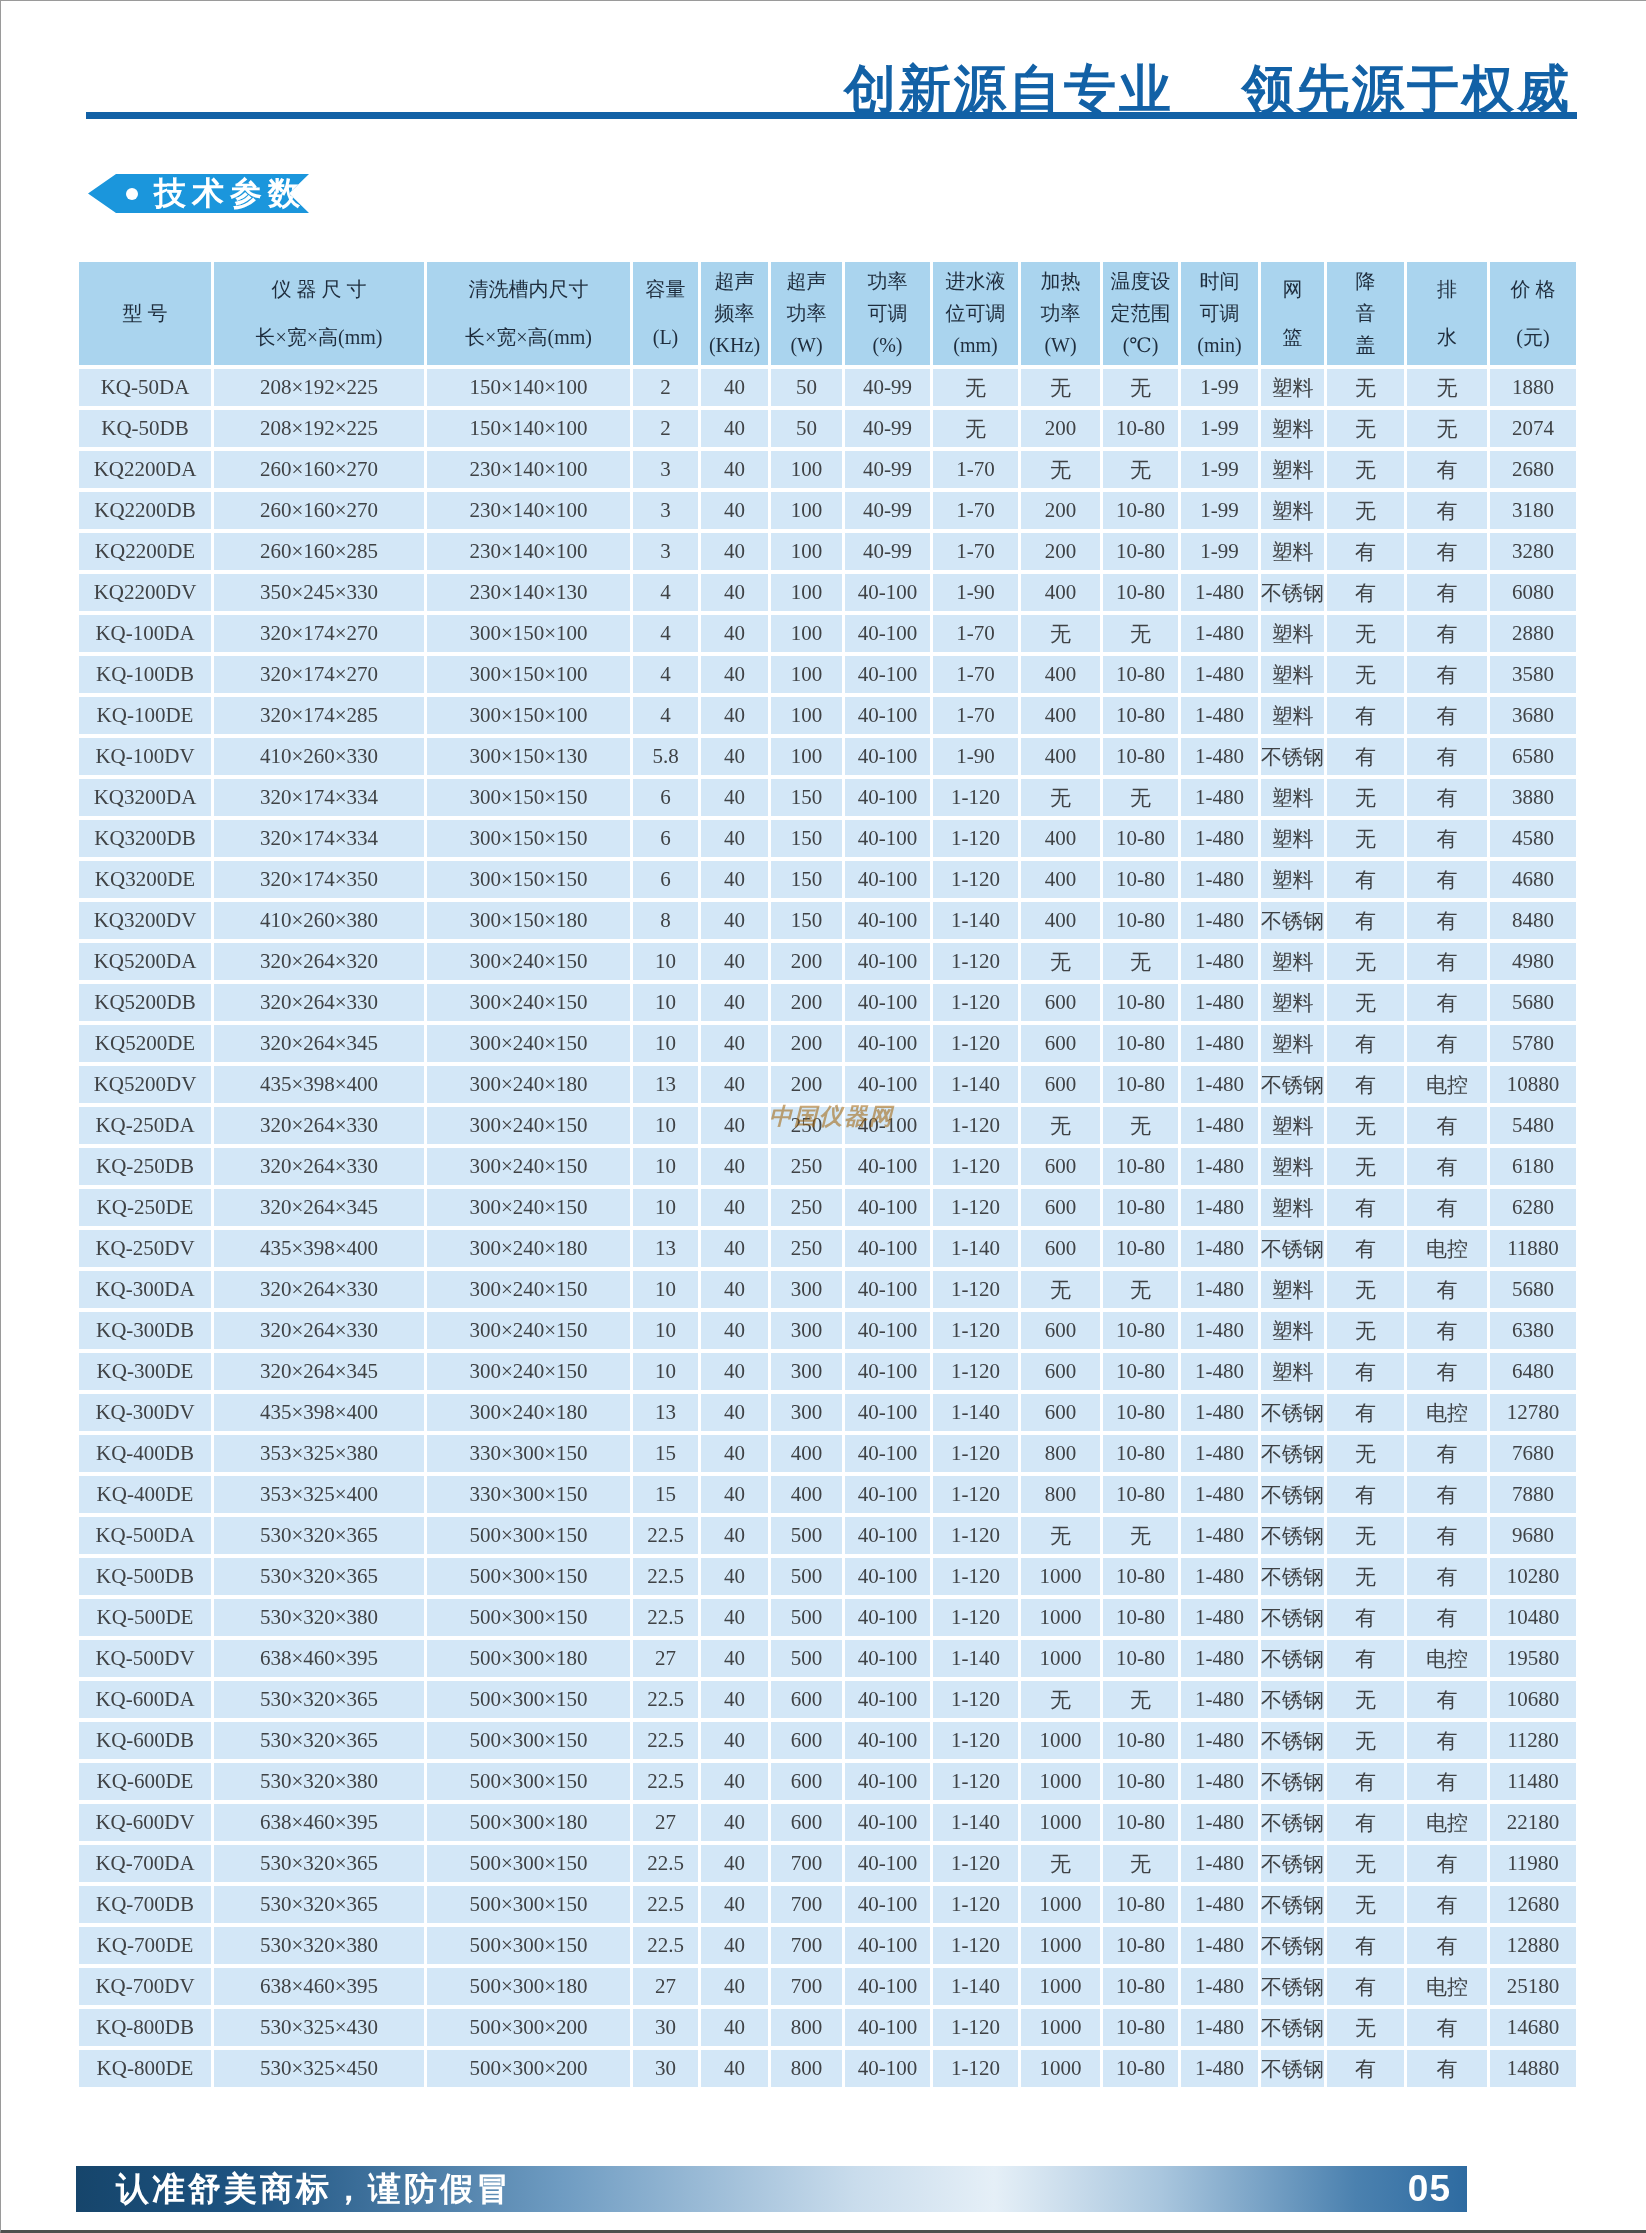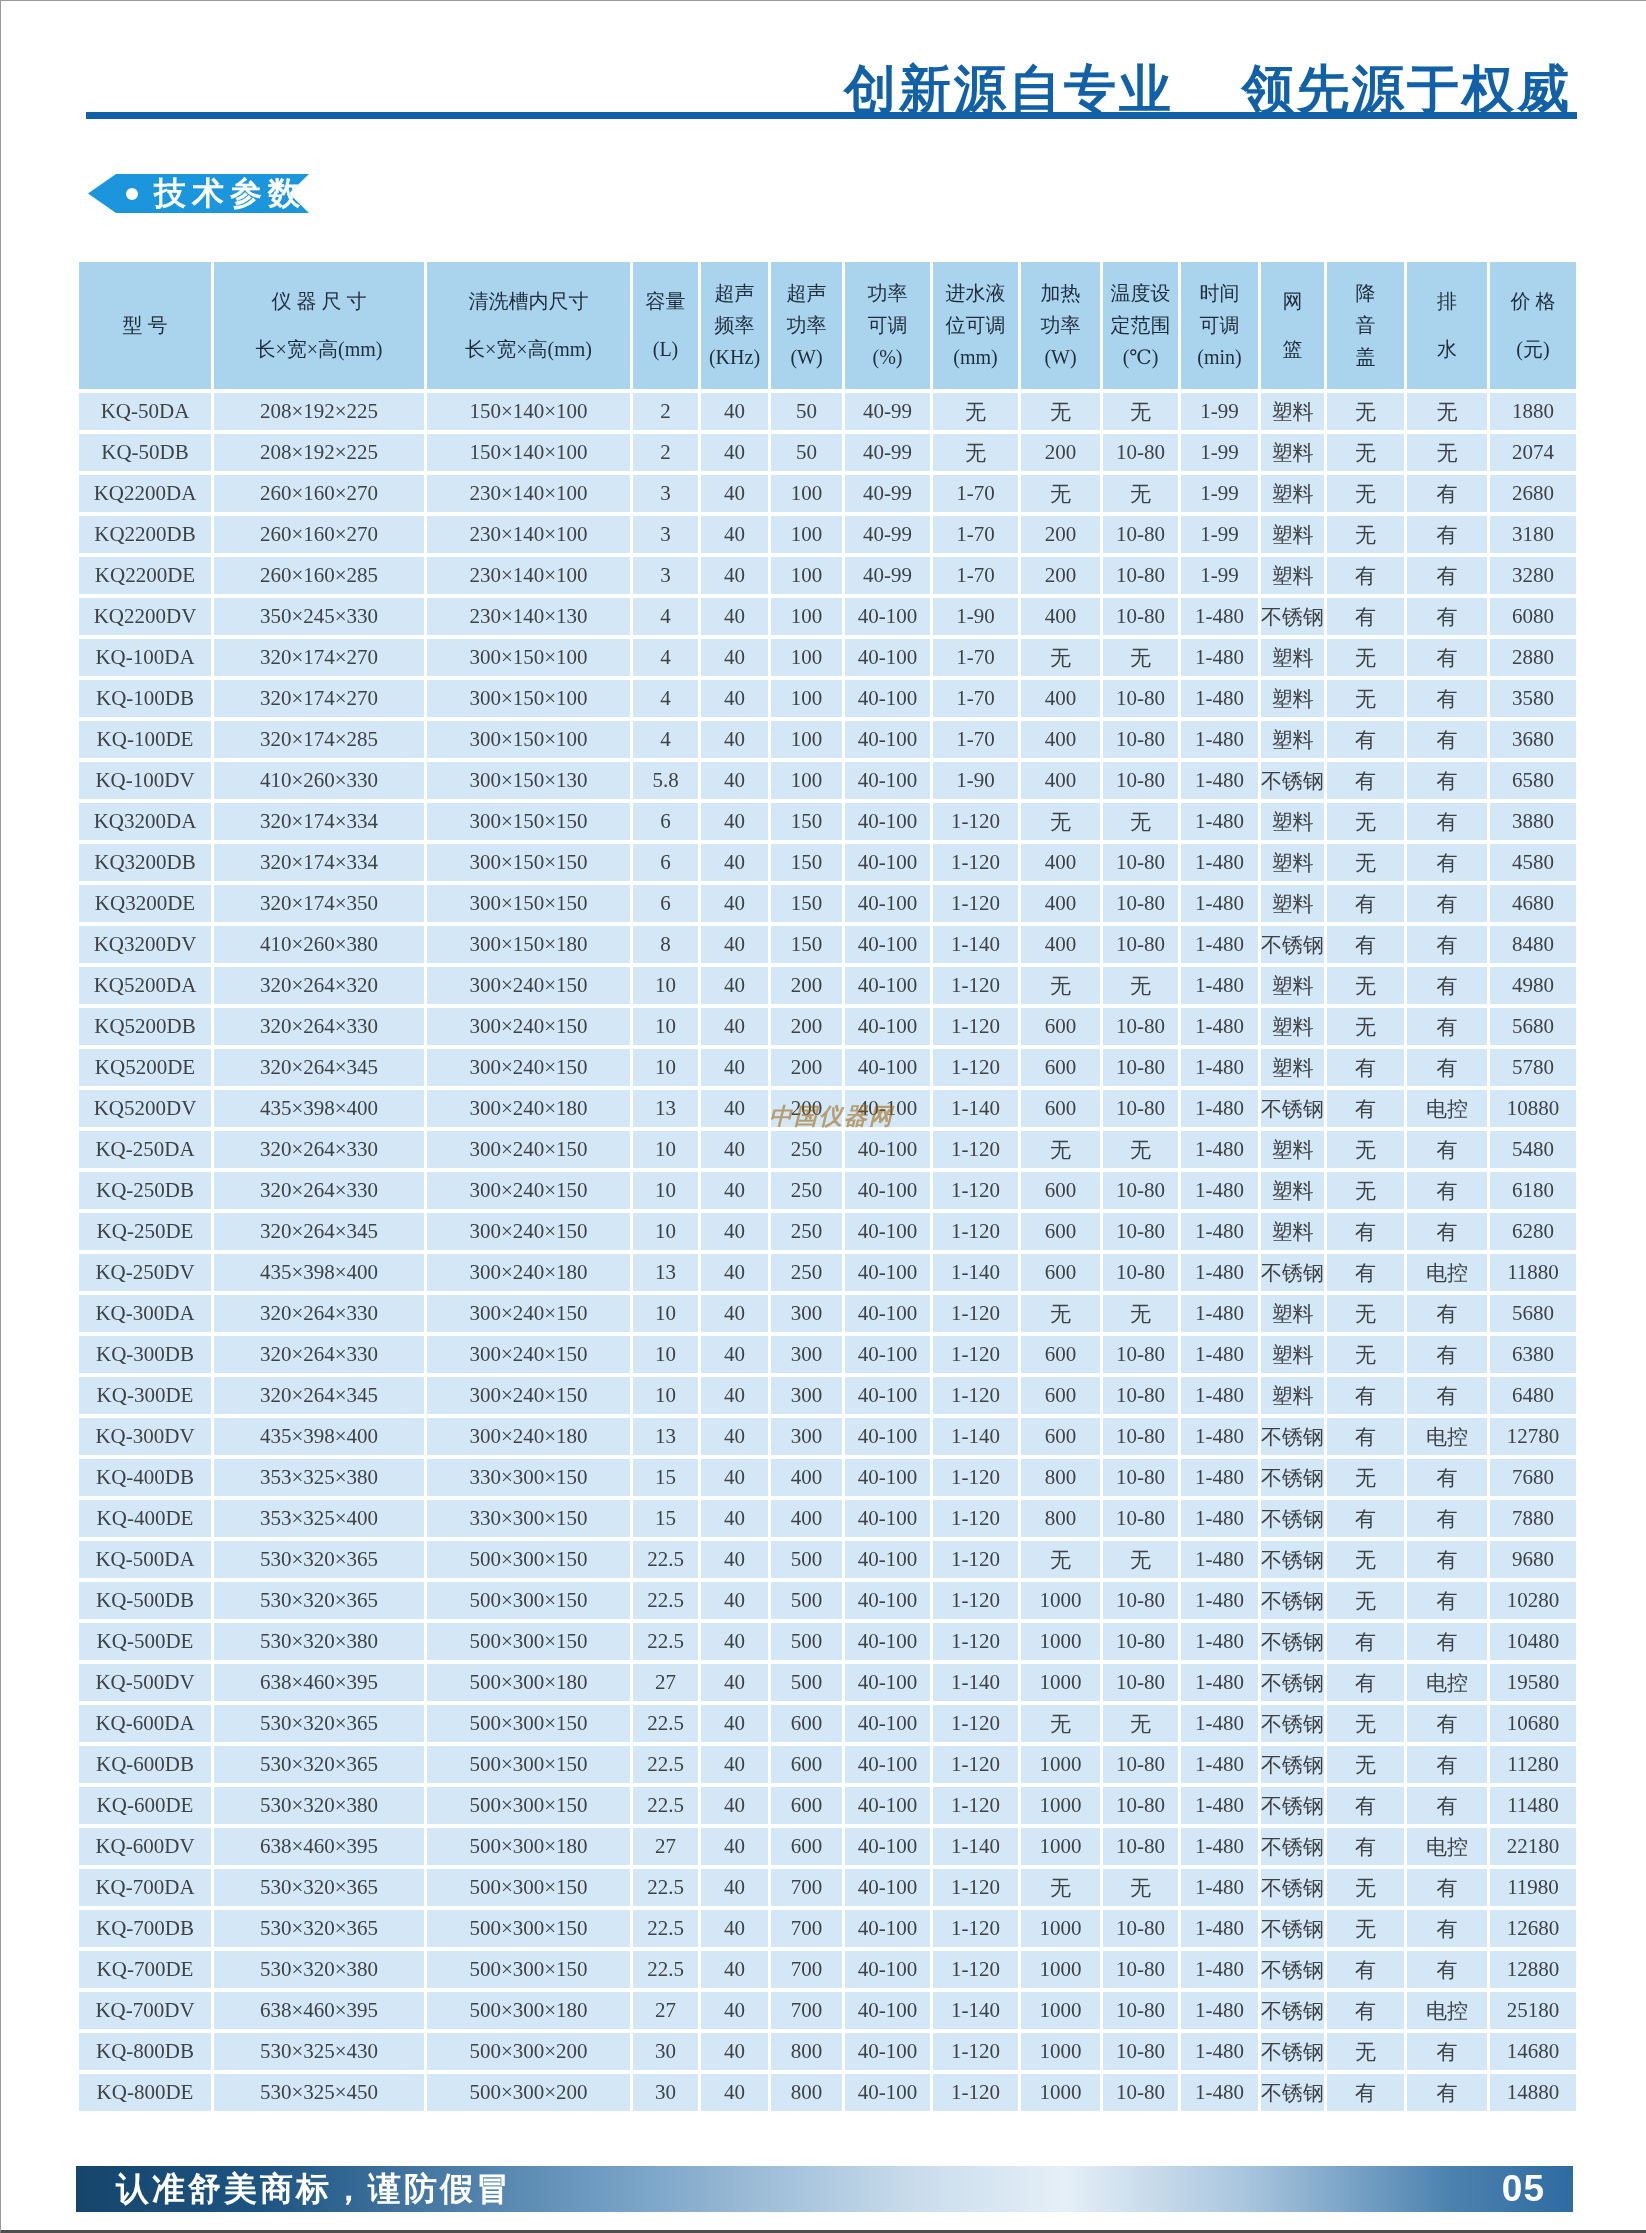--- a/index.html
+++ b/index.html
@@ -46,45 +46,45 @@
   }
   
   table.spec{
     position:absolute;left:75px;top:257px;
     border-collapse:separate;border-spacing:3px 4px;
     table-layout:fixed;width:1498px;
     font-family:"Liberation Serif","DejaVu Serif",serif;
   }
   table.spec th{
     background:var(--head-bg);color:var(--head-text);
-    font-weight:400;height:103px;padding:12px;vertical-align:middle;
+    font-weight:400;height:103px;padding:0;vertical-align:middle;
   }
   .th-inner{
     display:flex;flex-direction:column;justify-content:space-around;
     align-items:center;height:96px;padding:2px 0;
   }
   .th-line{font-size:20px;line-height:1.15;white-space:nowrap;}
   table.spec td{
     background:var(--cell-bg);color:var(--cell-text);
     font-size:21px;text-align:center;height:37px;padding:0;
     white-space:nowrap;overflow:hidden;
   }
   
   .watermark{
     position:absolute;left:768px;top:1100px;
     font-size:23px;font-weight:700;letter-spacing:2px;
     color:#a16207;opacity:.55;font-style:italic;
   }
   
   .footbar{
-    position:absolute;left:75px;top:2165px;width:1497px;height:46px;
+    position:absolute;left:75px;top:2165px;width:1391px;height:46px;
     background:linear-gradient(90deg,#16456b 0%,#1d5381 12%,#6f9cc2 35%,
       #c9dcec 56%,#e5eff7 66%,#a9c6de 78%,#4b81af 92%,#2e6ba1 100%);
     display:flex;align-items:center;justify-content:space-between;
-    box-sizing:border-box;padding:0 28px 0 40px;
+    box-sizing:border-box;padding:0 16px 0 40px;
     color:#fff;font-weight:700;gap:36px;
   }
   .footbar .slogan2{font-size:33px;letter-spacing:3px;}
   .footbar .pageno{font-size:37px;letter-spacing:1px;}
 </style>
 </head>
 <body>
 
 <div class="page">
 

